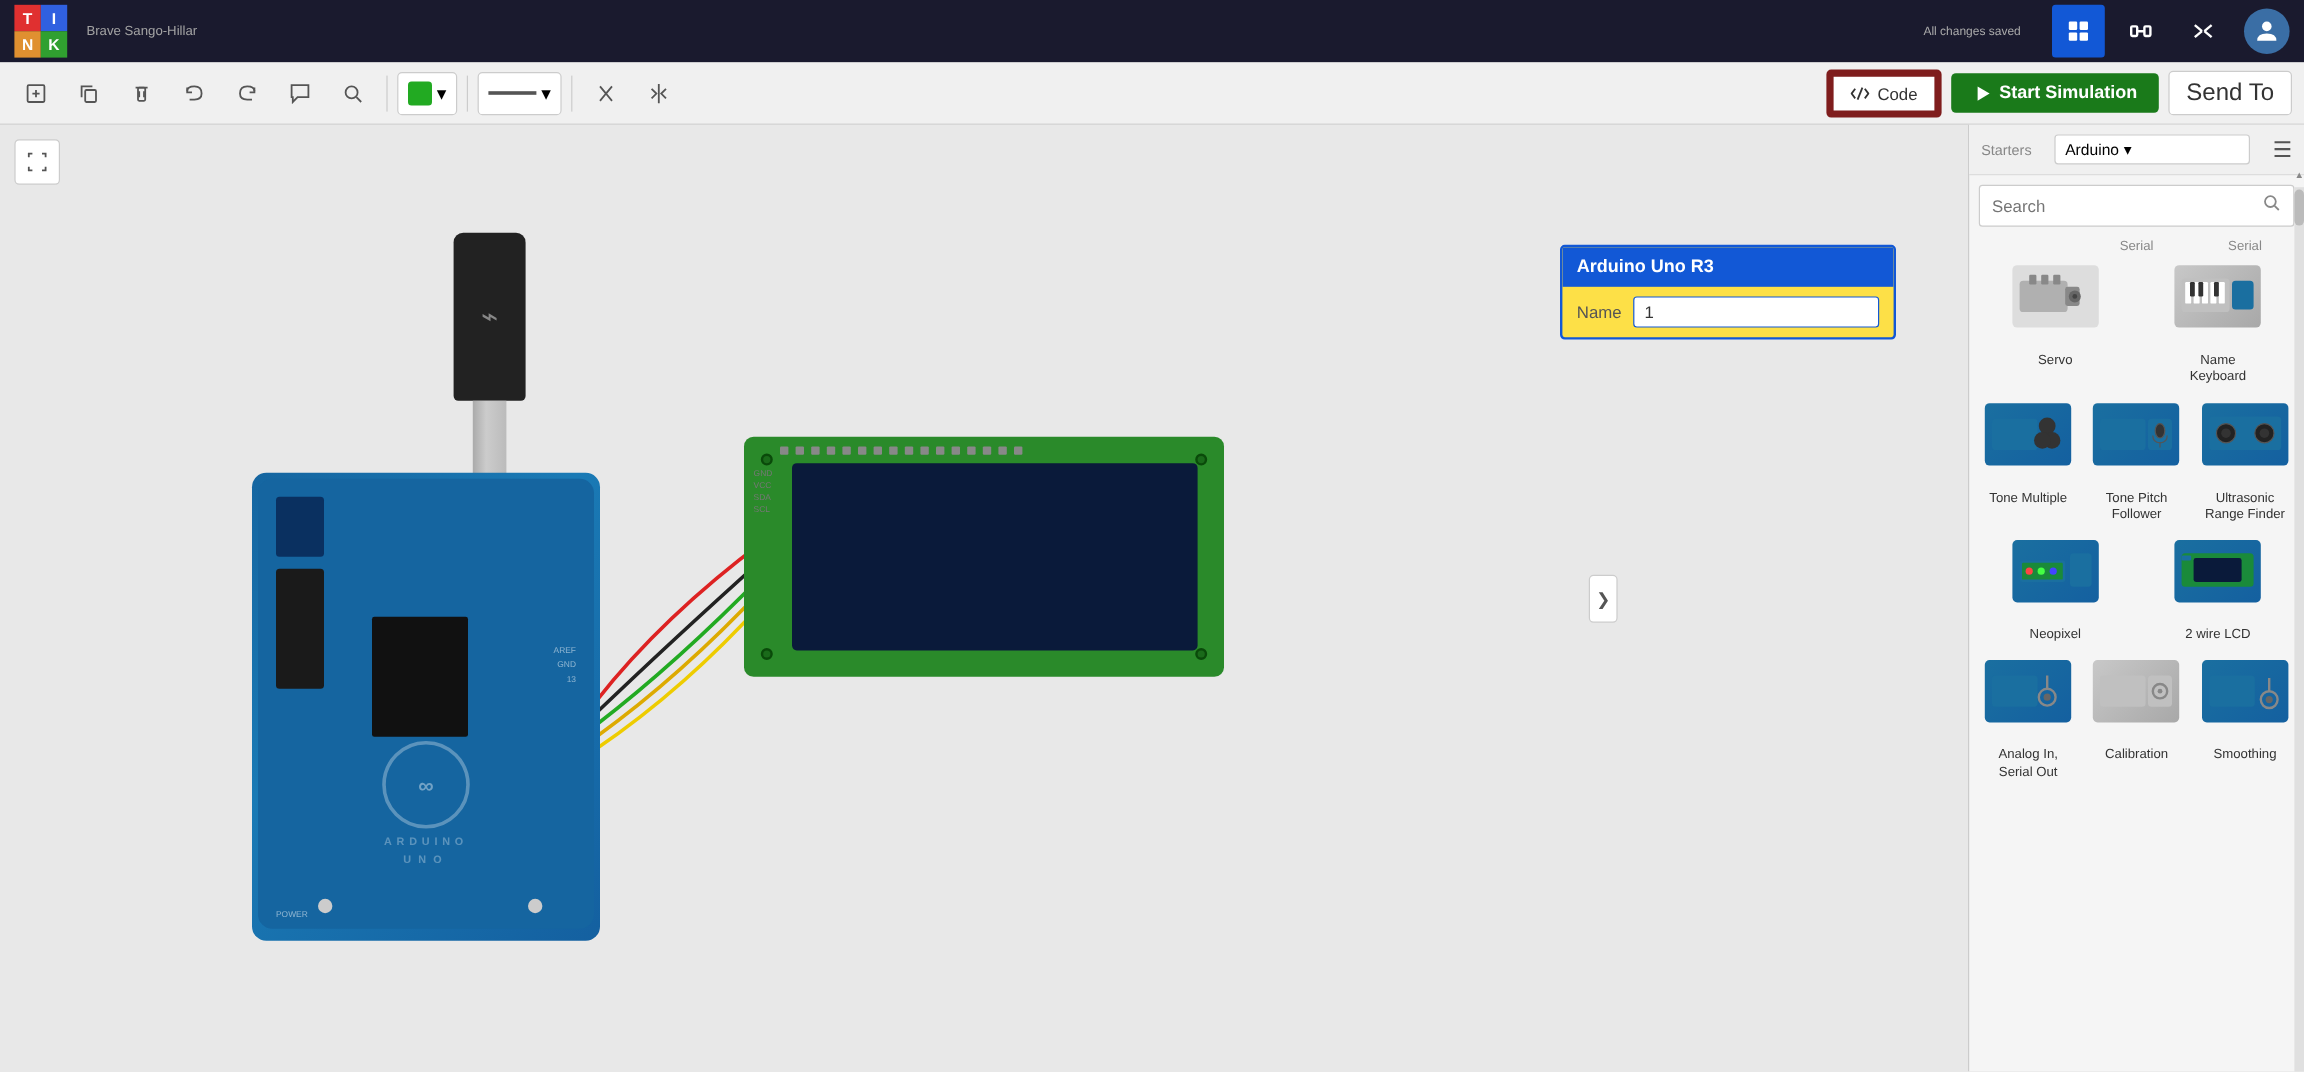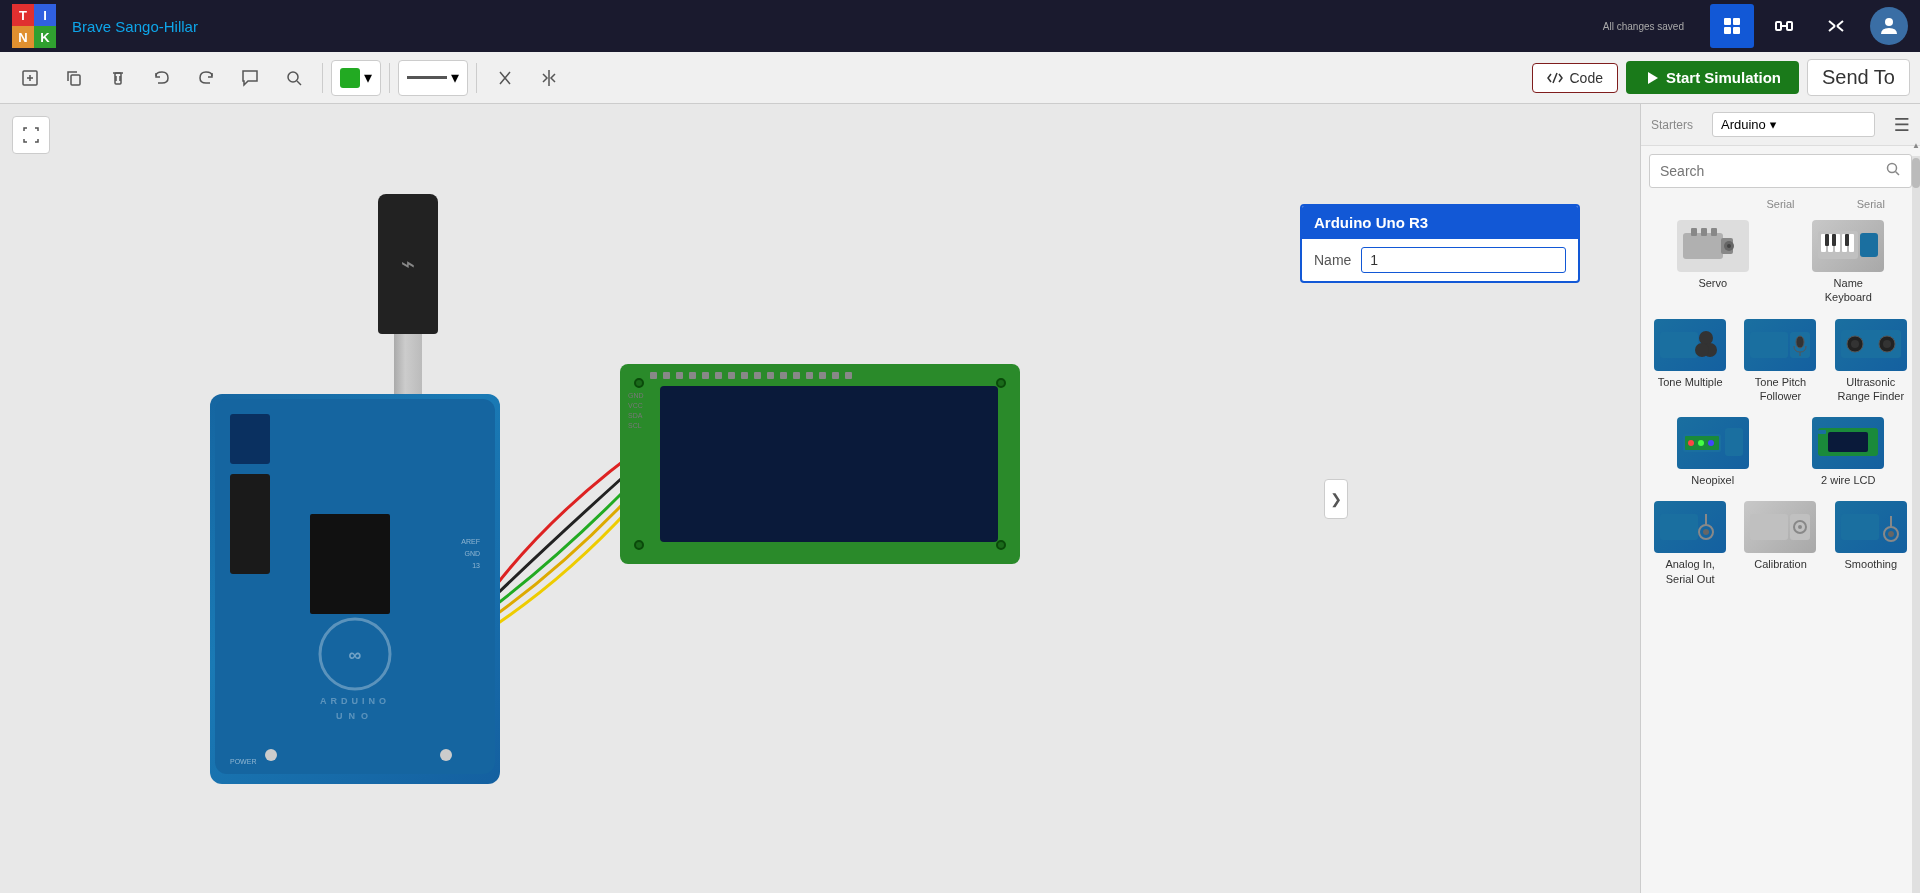--- a/index.html
+++ b/index.html
@@ -26,21 +26,21 @@
       grid-template-rows: 1fr 1fr;
       width: 44px;
       height: 44px;
     }
     .logo-cell { display: flex; align-items: center; justify-content: center; font-weight: bold; font-size: 13px; color: white; }
     .logo-t { background: #e03030; }
     .logo-i { background: #3060e0; }
     .logo-n { background: #e09030; }
     .logo-k { background: #30a030; }
 
-    .app-name { color: #0ea5e9; font-size: 15px; font-weight: 500; margin-left: 6px; }
+    .app-name { color: #a3a3a3; font-size: 11px; font-weight: 500; margin-left: 6px; }
     .topbar-spacer { flex: 1; }
     .save-status { color: #aaa; font-size: 10px; }
     .topbar-icons { display: flex; gap: 8px; align-items: center; margin-left: 16px; }
     .topbar-icon-btn {
       width: 44px; height: 44px;
       display: flex; align-items: center; justify-content: center;
       background: #1258d6; border-radius: 3px; cursor: pointer; color: white; font-size: 18px;
     }
     .topbar-icon-btn.active { background: #1258d6; }
     .topbar-icon-btn.inactive { background: transparent; }
@@ -80,21 +80,21 @@
       padding: 4px 8px; cursor: pointer; height: 36px;
     }
     .line-preview { width: 40px; height: 3px; background: #555; }
 
     .toolbar-right {
       margin-left: auto;
       display: flex; align-items: center; gap: 8px;
     }
     .code-btn {
       display: flex; align-items: flex-end; gap: 6px;
-      background: white; border: 1px solid #7f1d1d; border-radius: 4px;
+      background: white; border: 6px solid #7f1d1d; border-radius: 4px;
       padding: 6px 14px; cursor: pointer; font-size: 14px; color: #333;
     }
     .start-sim-btn {
       display: flex; align-items: center; gap: 6px;
       background: #1a7a1a; border: none; border-radius: 4px;
       padding: 8px 18px; cursor: pointer; font-size: 15px; color: white; font-weight: 600;
     }
     .send-to-btn {
       background: white; border: 1px solid #ccc; border-radius: 4px;
       padding: 6px 14px; cursor: pointer; font-size: 20px; color: #333;
@@ -176,21 +176,21 @@
       position: absolute;
       top: 0; left: 0;
       width: 100%; height: 100%;
       pointer-events: none;
     }
 
     
     .name-popup {
       position: absolute;
       top: 100px; right: 60px;
-      background: #ffffff;
+      background: #fde047;
       border: 2px solid #1258d6;
       border-radius: 4px;
       overflow: hidden;
       width: 280px;
     }
     .name-popup-header {
       background: #1258d6;
       color: white;
       padding: 8px 12px;
       font-size: 15px; font-weight: 600;
@@ -254,21 +254,21 @@
 
     .comp-row {
       display: flex;
       justify-content: space-around;
       margin-bottom: 2px;
     }
     .comp-item {
       display: flex; flex-direction: column; align-items: center;
       width: 84px;
       padding: 6px 4px;
-      cursor: pointer; border-radius: 4px;
+      cursor: pointer; border-radius: 4px; gap: 16px;
     }
     .comp-thumb {
       width: 72px; height: 52px;
       background: #ddd; border-radius: 4px;
       display: flex; align-items: center; justify-content: center;
       overflow: hidden; position: relative;
     }
     .comp-label { font-size: 11px; color: #333; text-align: center; margin-top: 4px; line-height: 1.3; }
     .thumb-tone-kb { background: linear-gradient(135deg, #c8c8c8, #a8a8a8); }
     .thumb-tone-mel { background: linear-gradient(135deg, #1a6fa0, #1460a0); }

